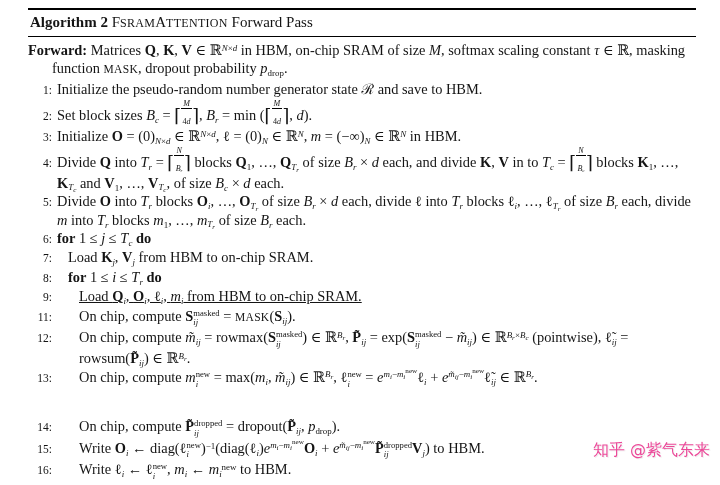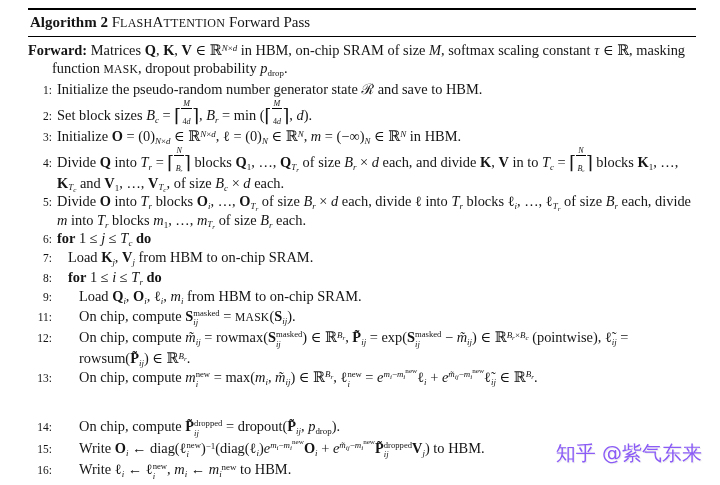--- a/index.html
+++ b/index.html
@@ -30,33 +30,33 @@
   sup{vertical-align:0.5em;text-align:right;}
   sub sub,sub sup,sup sub,sup sup{font-size:0.8em;}
   .sc{font-size:0.8em;letter-spacing:0.3px;}
   .frac{display:inline-block;text-align:center;vertical-align:-0.55em;font-size:0.56em;line-height:1.15;}
   .frac .fn{display:block;border-bottom:1px solid #000;padding:0 2px;}
   .frac .fd{display:block;margin-top:8px;}
   .lc,.rc{font-size:1.25em;vertical-align:-0.12em;}
   .ss{display:inline-block;text-align:left;vertical-align:-0.55em;font-size:0.6em;line-height:1.12;}
   .ss > span{display:block;}
   .watermark{
-    position:absolute;right:18px;top:440px;
+    position:absolute;right:10px;top:440px;
     font-family:"DejaVu Sans","Liberation Sans",sans-serif;
-    font-size:20px;color:#8b5cf6;text-shadow:1px 1px 0 #efefef;
+    font-size:16px;color:#ec4899;text-shadow:1px 1px 0 #efefef;
     white-space:nowrap;
   }
 </style>
 </head>
 <body>
 
 <div class="algo">
   <div class="algo-header">
     <b>Algorithm 2</b>
-    <span>F<span class="sc">LASH</span>A<span class="sc">TTENTION</span> Forward Pass</span>
+    <span>F<span class="sc">SRAM</span>A<span class="sc">TTENTION</span> Forward Pass</span>
   </div>
   <div class="algo-body">
     <div class="require-row">
       <span class="require-kw">Forward:</span>
       <span>Matrices <b>Q</b>, <b>K</b>, <b>V</b> ∈ ℝ<sup><i>N</i>×<i>d</i></sup> in HBM, on-chip SRAM of size <i>M</i>, softmax scaling constant <i>τ</i> ∈ ℝ, masking function <span class="sc">MASK</span>, dropout probability <i>p</i><sub>drop</sub>.</span>
     </div>
     <div>
         <div class="algo-line">
           <span class="num">1:</span>
           <div class="txt" style="padding-left: 0px;">Initialize the pseudo-random number generator state ℛ and save to HBM.</div>
@@ -84,21 +84,21 @@
         <div class="algo-line">
           <span class="num">7:</span>
           <div class="txt" style="padding-left: 11px;">Load <b>K</b><sub><i>j</i></sub>, <b>V</b><sub><i>j</i></sub> from HBM to on-chip SRAM.</div>
         </div>
         <div class="algo-line">
           <span class="num">8:</span>
           <div class="txt" style="padding-left: 11px;"><b>for</b> 1 ≤ <i>i</i> ≤ <i>T<sub>r</sub></i> <b>do</b></div>
         </div>
         <div class="algo-line">
           <span class="num">9:</span>
-          <div class="txt" style="padding-left: 22px;">Load <b>Q</b><sub><i>i</i></sub>, <b>O</b><sub><i>i</i></sub>, ℓ<sub><i>i</i></sub>, <i>m<sub>i</sub></i> from HBM to on-chip SRAM.</div>
+          <div class="txt" style="padding-left: 22px; text-decoration: underline;">Load <b>Q</b><sub><i>i</i></sub>, <b>O</b><sub><i>i</i></sub>, ℓ<sub><i>i</i></sub>, <i>m<sub>i</sub></i> from HBM to on-chip SRAM.</div>
         </div>
         <div class="algo-line">
           <span class="num">11:</span>
           <div class="txt" style="padding-left: 22px;">On chip, compute <b>S</b><span class="ss"><span>masked</span><span><i>ij</i></span></span> = <span class="sc">MASK</span>(<b>S</b><sub><i>ij</i></sub>).</div>
         </div>
         <div class="algo-line">
           <span class="num">12:</span>
           <div class="txt" style="padding-left: 22px;">On chip, compute <i>m̃<sub>ij</sub></i> = rowmax(<b>S</b><span class="ss"><span>masked</span><span><i>ij</i></span></span>) ∈ ℝ<sup><i>B<sub>r</sub></i></sup>, <b>P̃</b><sub><i>ij</i></sub> = exp(<b>S</b><span class="ss"><span>masked</span><span><i>ij</i></span></span> − <i>m̃<sub>ij</sub></i>) ∈ ℝ<sup><i>B<sub>r</sub></i>×<i>B<sub>c</sub></i></sup> (pointwise), ℓ̃<sub><i>ij</i></sub> = rowsum(<b>P̃</b><sub><i>ij</i></sub>) ∈ ℝ<sup><i>B<sub>r</sub></i></sup>.</div>
         </div>
         <div class="algo-line">

